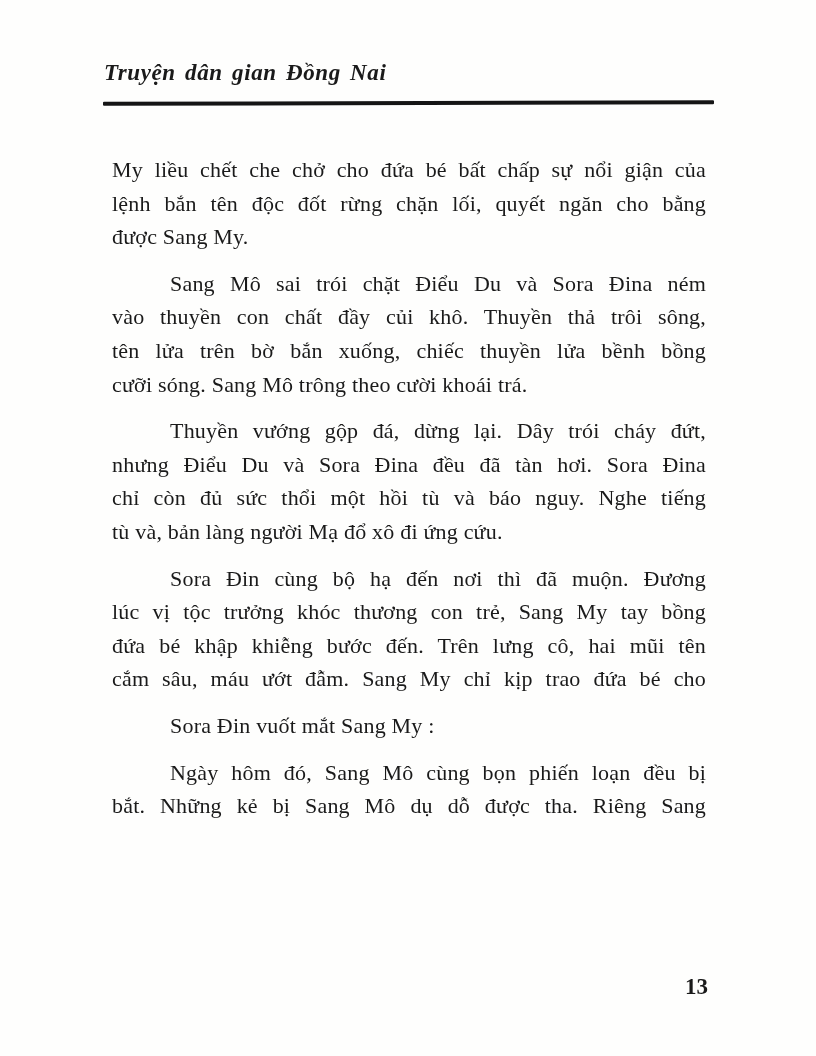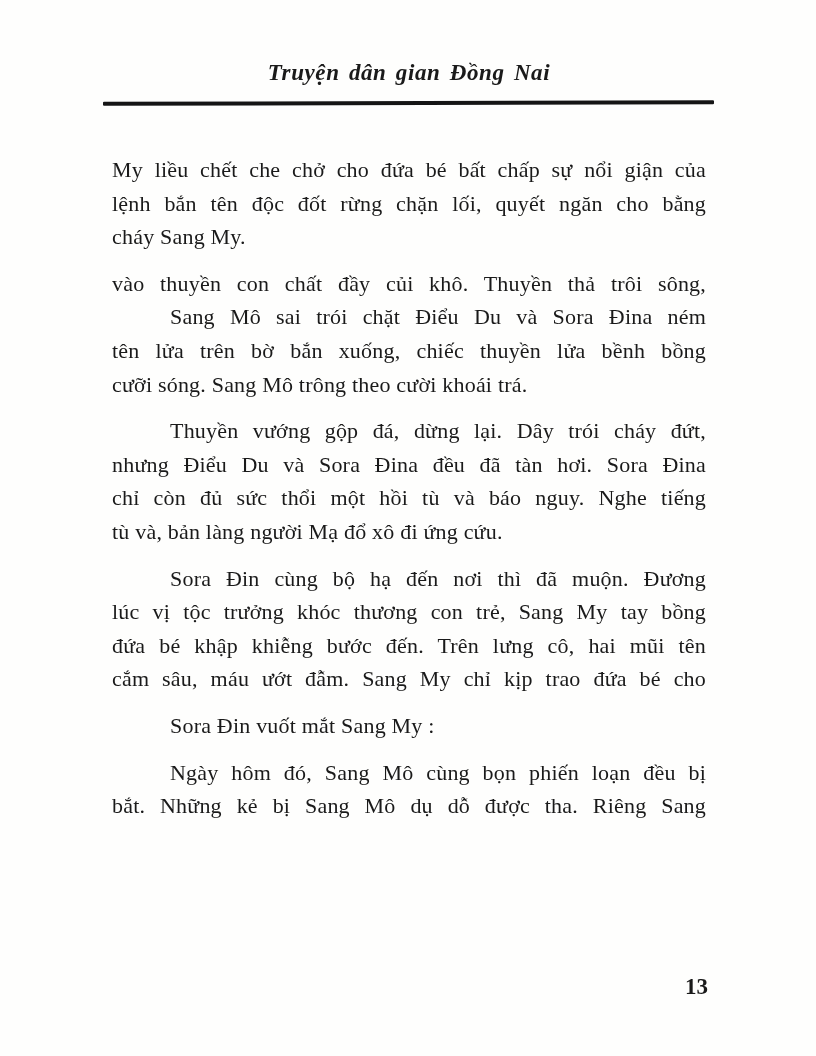--- a/index.html
+++ b/index.html
@@ -15,21 +15,21 @@
     background: #fefefd;
     color: #1a1a1a;
     font-family: "Liberation Serif", "DejaVu Serif", serif;
     overflow: hidden;
   }
   .running-header {
     position: absolute;
     top: 60px;
     left: 104px;
     width: 610px;
-    text-align: center;
+    text-align: left;
     font-style: italic;
     font-weight: 700;
     font-size: 23px;
     letter-spacing: 0.6px;
     word-spacing: 3px;
     white-space: nowrap;
   }
   .header-rule {
     position: absolute;
     top: 101px;
@@ -78,25 +78,25 @@
 <div class="page">
 
   <div class="running-header">Truyện dân gian Đồng Nai</div>
 
   <div class="header-rule"></div>
 
   <main class="body-text" id="body-text">
       <div class="para">
         <div class="line">My liều chết che chở cho đứa bé bất chấp sự nổi giận của</div>
         <div class="line">lệnh bắn tên độc đốt rừng chặn lối, quyết ngăn cho bằng</div>
-        <div class="line last">cháy Sang My.</div>
+        <div class="line last">được Sang My.</div>
       </div>
       <div class="para">
+        <div class="line first-indent">Sang Mô sai trói chặt Điểu Du và Sora Đina ném</div>
         <div class="line">vào thuyền con chất đầy củi khô. Thuyền thả trôi sông,</div>
-        <div class="line first-indent">Sang Mô sai trói chặt Điểu Du và Sora Đina ném</div>
         <div class="line">tên lửa trên bờ bắn xuống, chiếc thuyền lửa bềnh bồng</div>
         <div class="line last">cưỡi sóng. Sang Mô trông theo cười khoái trá.</div>
       </div>
       <div class="para">
         <div class="line first-indent">Thuyền vướng gộp đá, dừng lại. Dây trói cháy đứt,</div>
         <div class="line">nhưng Điểu Du và Sora Đina đều đã tàn hơi. Sora Đina</div>
         <div class="line">chỉ còn đủ sức thổi một hồi tù và báo nguy. Nghe tiếng</div>
         <div class="line last">tù và, bản làng người Mạ đổ xô đi ứng cứu.</div>
       </div>
       <div class="para">

